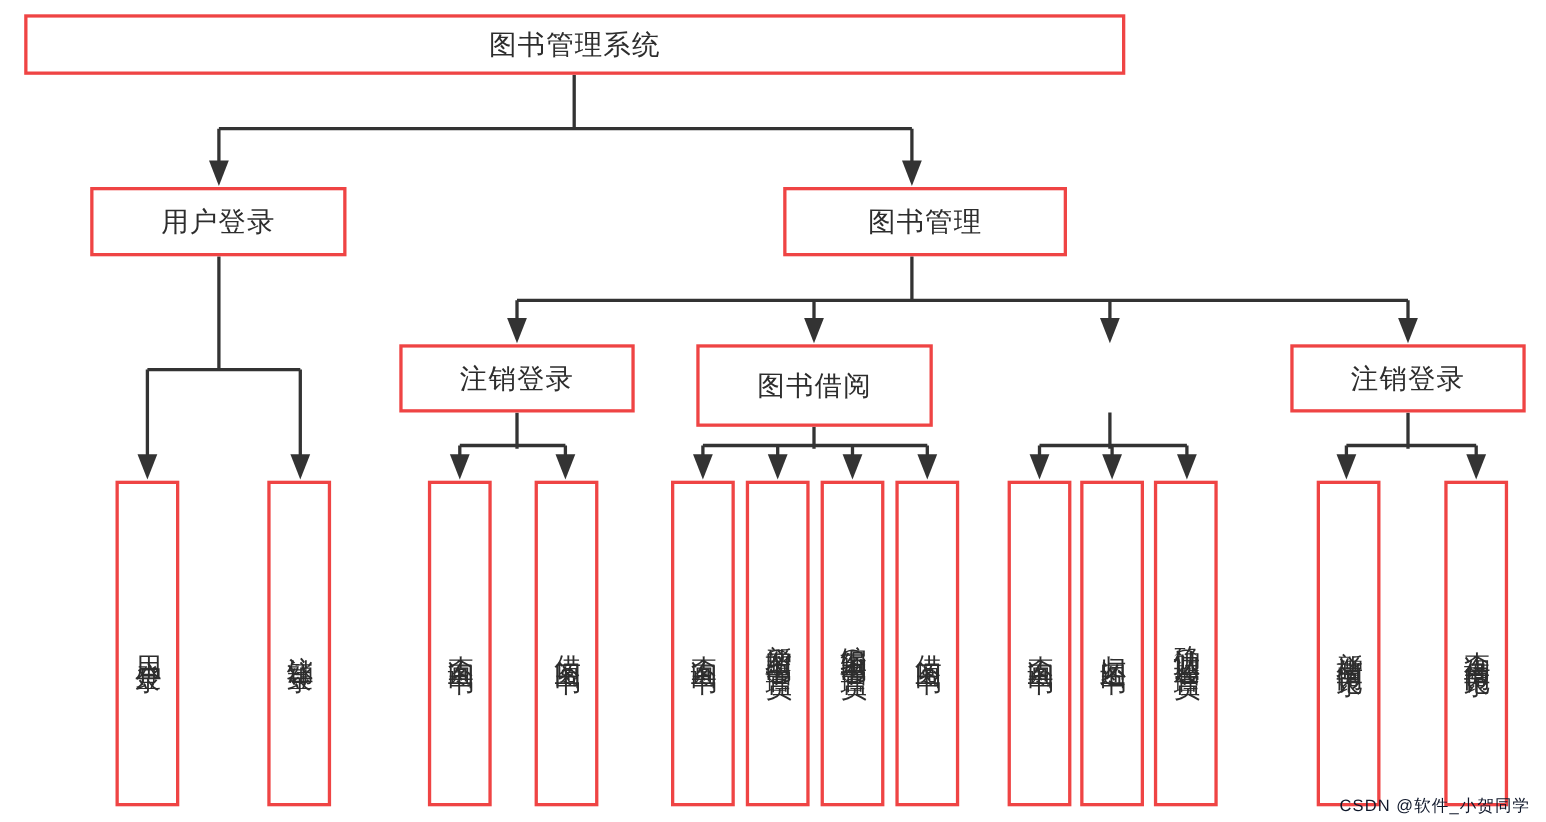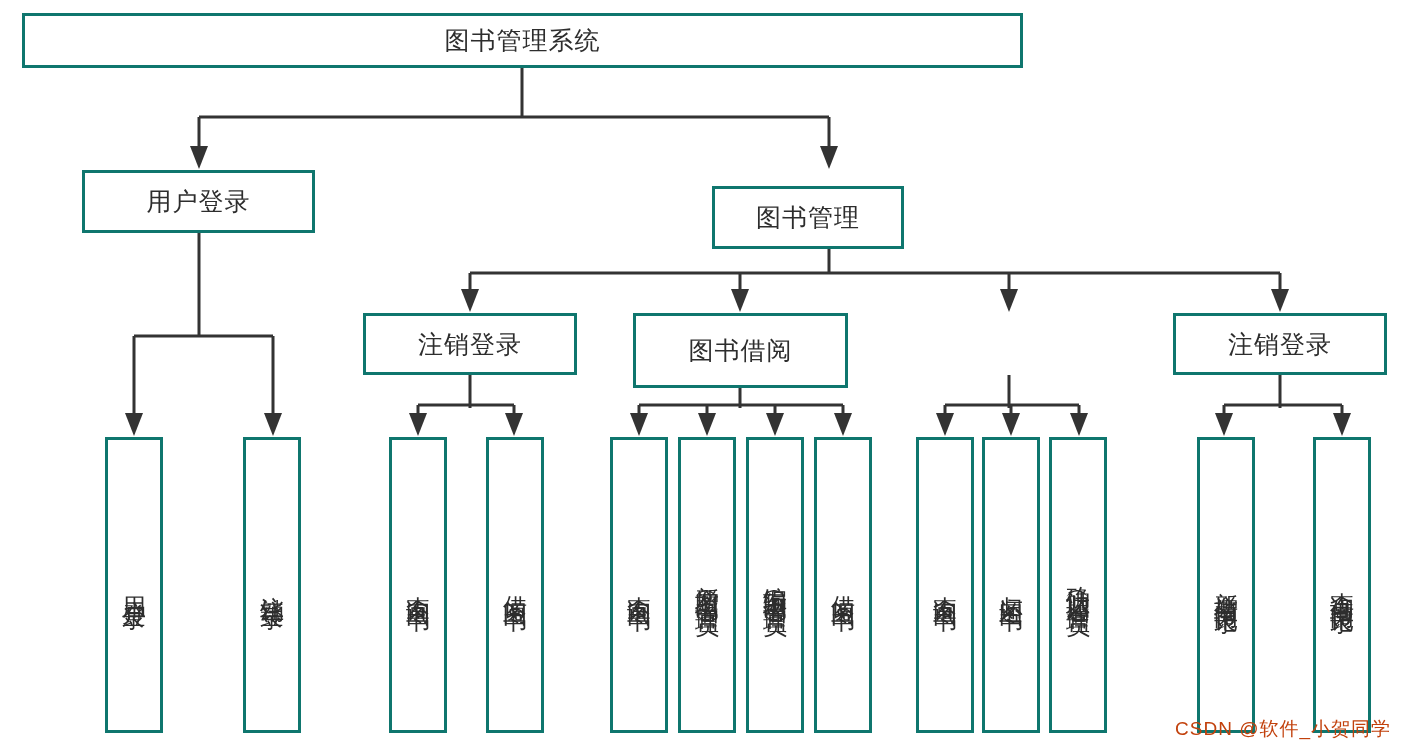--- a/index.html
+++ b/index.html
@@ -7,41 +7,41 @@
     position:relative;
     width:1405px;height:747px;
     background:#ffffff;
     overflow:hidden;
     font-family:"Liberation Sans","DejaVu Sans",sans-serif;
   }
   #connectors{position:absolute;left:0;top:0;pointer-events:none;}
   .box{
     position:absolute;
     box-sizing:border-box;
-    border:3px solid #0f766e;
+    border:3px solid #ef4444;
     background:#ffffff;
     display:flex;
     align-items:center;
     justify-content:center;
     color:#2d2d2d;
     text-align:center;
   }
   .box.h{font-size:25px;letter-spacing:1px;white-space:nowrap;}
   .box.v{
     writing-mode:vertical-rl;
     font-size:24px;
     letter-spacing:4px;
     line-height:1;
   }
   #watermark{
     position:absolute;
     right:14px;
     bottom:5px;
-    font-size:19px;
-    color:#c2410c;
+    font-size:15px;
+    color:#0f172a;
     letter-spacing:1px;
     white-space:nowrap;
     z-index:5;
   }
 </style>
 </head>
 <body>
 
 <div id="stage">
 
@@ -102,21 +102,21 @@
     </g>
   </svg>
 
   <div class="box h" style="left:22px;top:13px;width:1001px;height:55px">
     <span>图书管理系统</span>
   </div>
 
   <div class="box h" style="left:82px;top:170px;width:233px;height:63px">
     <span>用户登录</span>
   </div>
-  <div class="box h" style="left:712px;top:186px;width:192px;height:63px">
+  <div class="box h" style="left:712px;top:170px;width:258px;height:63px">
     <span>图书管理</span>
   </div>
 
   <div class="box h" style="left:363px;top:313px;width:214px;height:62px">
     <span>注销登录</span>
   </div>
   <div class="box h" style="left:633px;top:313px;width:215px;height:75px">
     <span>图书借阅</span>
   </div>
   <div class="box h" style="left:1173px;top:313px;width:214px;height:62px">

